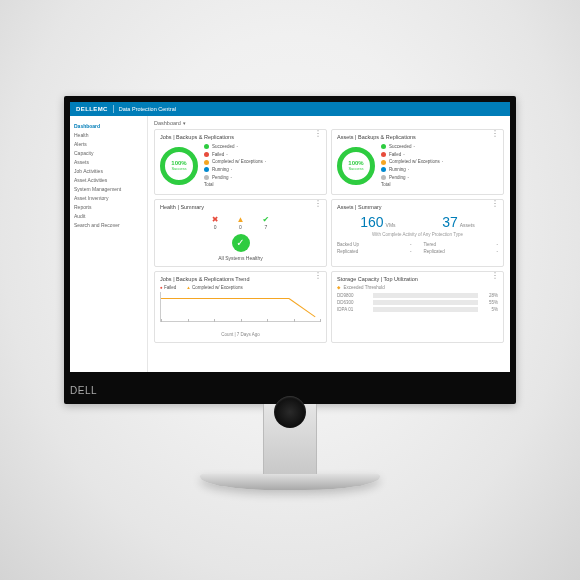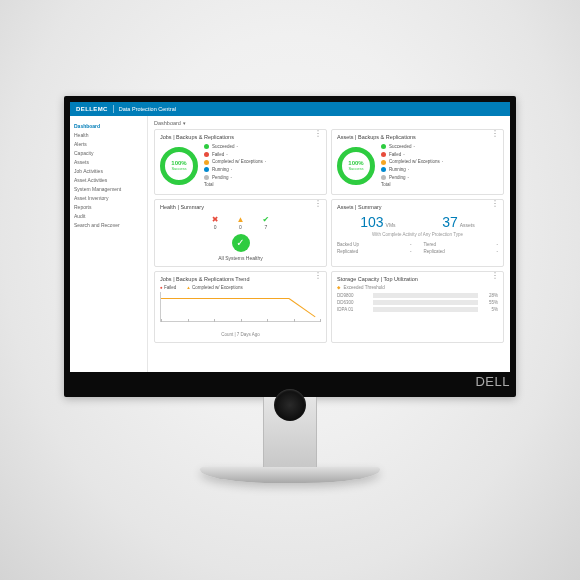--- a/index.html
+++ b/index.html
@@ -2,21 +2,21 @@
 <html><head>
 <meta charset="utf-8">
 <style>
   * { margin:0; padding:0; box-sizing:border-box; font-family: Arial, Helvetica, sans-serif; }
   body { width:580px; height:580px; background: radial-gradient(ellipse at center 40%, #f6f6f6 0%, #f0f0f0 40%, #e6e6e6 70%, #d4d4d4 100%); overflow:hidden; position:relative; }
 
   
   .monitor { position:absolute; left:50%; top:96px; transform:translateX(-50%); width:452px; }
   .bezel { background:#0a0a0a; padding:6px 6px 8px 6px; border-radius:2px; box-shadow: 0 2px 8px rgba(0,0,0,0.25); }
   .screen { background:#fff; width:440px; height:270px; position:relative; overflow:hidden; }
-  .dell-badge { text-align:right; color:#aaa; font-size:13px; margin-top:2px; letter-spacing:0.5px; }
+  .dell-badge { text-align:left; color:#aaa; font-size:10px; margin-top:13px; letter-spacing:0.5px; }
   .stand-neck { width:54px; height:70px; margin:0 auto; background:linear-gradient(to bottom,#e5e5e5,#c8c8c8); border-left:1px solid #bbb; border-right:1px solid #bbb; position:relative; }
   .stand-hole { width:32px; height:32px; border-radius:50%; background:radial-gradient(circle,#2a2a2a 0%,#111 60%,#000 100%); position:absolute; left:50%; top:-8px; transform:translateX(-50%); box-shadow:inset 0 1px 2px rgba(255,255,255,0.2); }
   .stand-base { width:180px; height:16px; margin:0 auto; background:linear-gradient(to bottom,#e0e0e0,#a8a8a8); border-radius:3px 3px 50% 50%/3px 3px 100% 100%; box-shadow:0 4px 10px rgba(0,0,0,0.2); }
 
   
   .topbar { background:#007db8; color:#fff; height:14px; display:flex; align-items:center; padding:0 6px; font-size:6px; }
   .topbar .brand { font-weight:bold; letter-spacing:0.4px; }
   .topbar .divider { width:1px; height:8px; background:rgba(255,255,255,0.5); margin:0 5px; }
   .topbar .prod { font-size:5.5px; }
 
@@ -207,21 +207,21 @@
                   </span>
                 </div>
               <div class="big-check">✓</div>
               <div class="msg">All Systems Healthy</div>
             </div>
 
             <div class="card assets-sum">
               <div class="elip">⋮</div>
               <div class="card-title">Assets | Summary</div>
               <div class="nums">
-                <div class="big"><span>103</span><small>VMs</small></div>
+                <div class="big"><span>160</span><small>VMs</small></div>
                 <div class="big"><span>37</span><small>Assets</small></div>
               </div>
               <div class="sub">With Complete Activity of Any Protection Type</div>
               <div class="rows">
                 <div class="col" id="as-left">
                     <div>
                       <span>Backed Up</span>
                       <span>-</span>
                     </div>
                     <div>

